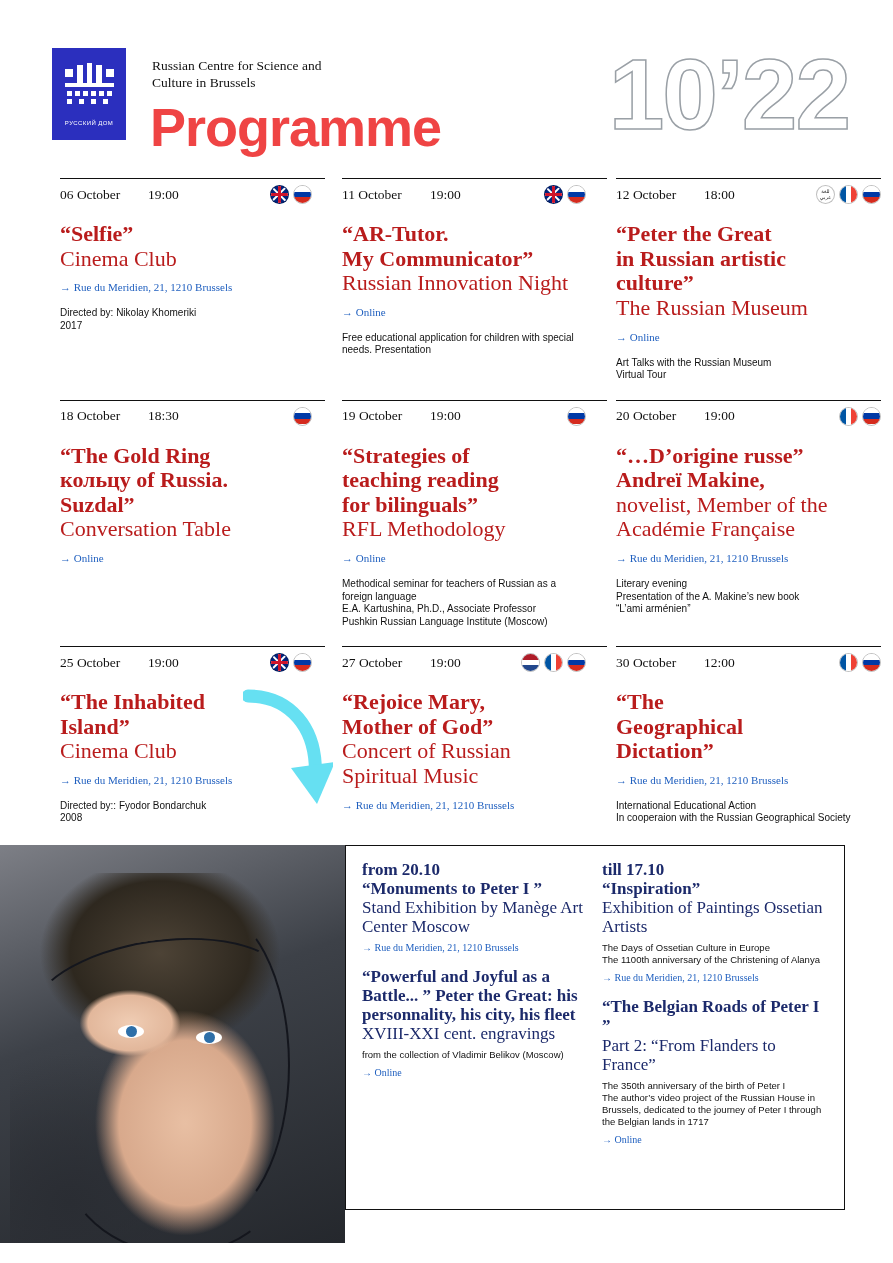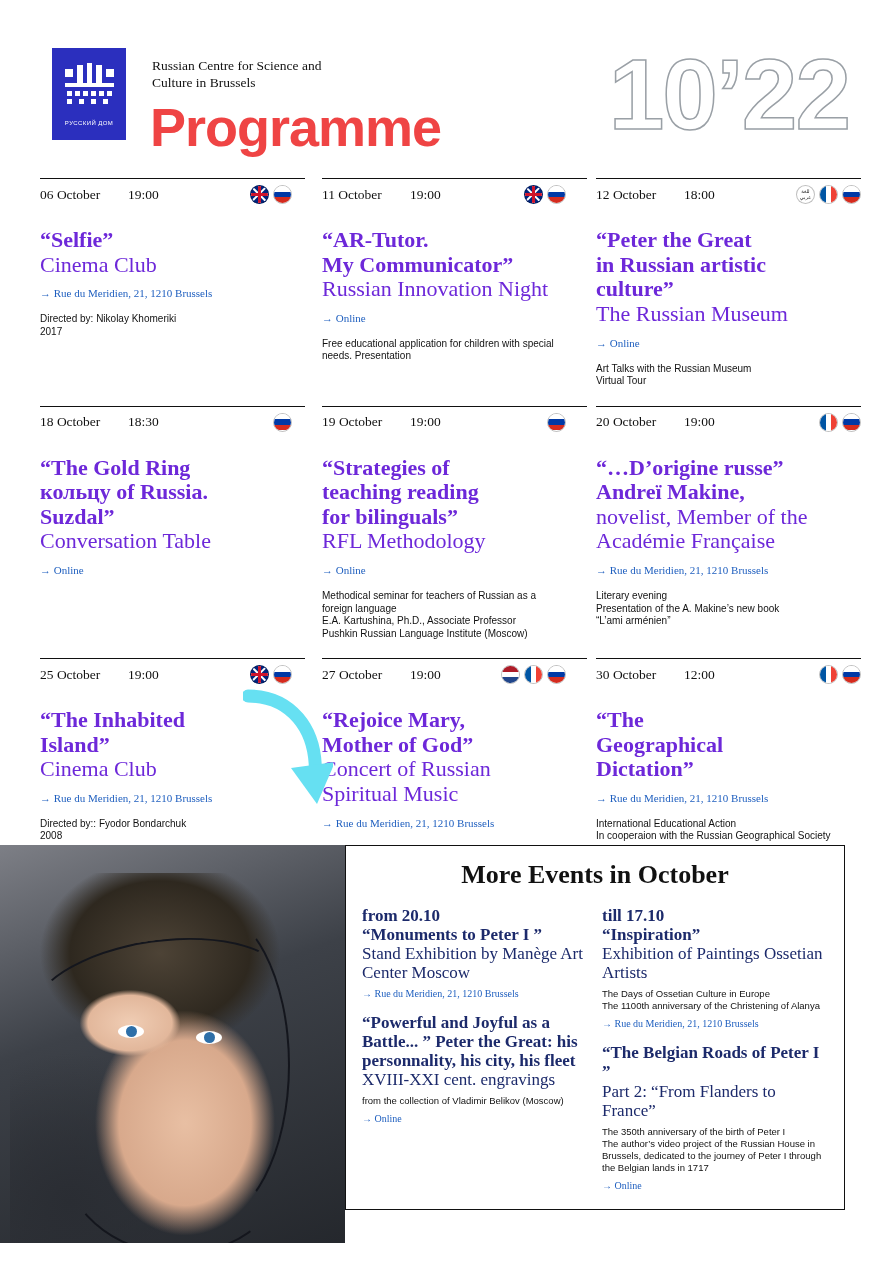--- a/index.html
+++ b/index.html
@@ -39,21 +39,21 @@
   .bigdate {
     position:absolute; right:44px; top:44px;
     font-family:"Liberation Sans", sans-serif;
     font-weight:bold; font-size:100px; line-height:1;
     color:transparent;
     -webkit-text-stroke:1.5px #9aa0a6;
     letter-spacing:-2px;
   }
 
   
-  .grid { position:relative; padding:0 40px; }
+  .grid { position:relative; padding:0 60px; }
   .row { display:flex; gap:0; }
   .cell { width:274px; padding-right:22px; position:relative; padding-top:8px; padding-bottom:10px; }
   .cell.c2 { padding-left:8px;}
   .cell.c3 { padding-left:8px; padding-right:0; }
   .rule { border-top:1px solid #111; width:265px; }
   .cell .rule { margin-bottom:6px; }
 
   .meta { display:flex; align-items:center; font-family:"Liberation Serif", serif; font-size:13.5px; color:#111; }
   .meta .date { min-width:88px; }
   .meta .time { }
@@ -79,21 +79,21 @@
   .f-uk i.w1{ top:40%; height:20%; background:#fff; left:-10%; width:120%;}
   .f-uk i.w2{ top:0; height:100%; width:20%; left:40%; background:#fff;}
   .f-uk i.r1{ top:44%; height:12%; background:#cf142b; left:-10%; width:120%;}
   .f-uk i.r2{ top:0; height:100%; width:12%; left:44%; background:#cf142b;}
   .f-uk i.d1, .f-uk i.d2 { top:-10%; height:120%; width:14%; left:43%; background:#fff; }
   .f-uk i.d1 { transform:rotate(45deg); }
   .f-uk i.d2 { transform:rotate(-45deg); }
   
   .f-ar { background:#fff; display:flex; align-items:center; justify-content:center; font-size:5px; color:#222; font-family:"Liberation Sans", sans-serif; line-height:1.05; text-align:center;}
 
-  .title { color:#6d28d9; font-family:"Liberation Serif", serif; font-size:22px; line-height:1.12; margin-top:24px; }
+  .title { color:#b91c1c; font-family:"Liberation Serif", serif; font-size:22px; line-height:1.12; margin-top:18px; }
   .title b { font-weight:bold; }
   .title .sub { font-weight:normal; }
   .loc { color:#1f5fbf; font-size:11px; margin-top:10px; font-family:"Liberation Serif", serif;}
   .desc { font-size:10px; line-height:1.25; color:#111; margin-top:14px; font-family:"Liberation Sans", sans-serif; }
 
   .cell-body { min-height:150px; position:relative; }
 
   
   .arrow { position:absolute; left:243px; top:688px; width:90px; height:120px; z-index:5; pointer-events:none; }
 
@@ -413,21 +413,20 @@
       <div class="face"></div>
       <div class="wire w1"></div>
       <div class="wire w2"></div>
       <div class="wire w3"></div>
       <div class="eye l"></div>
       <div class="eye r"></div>
     </div>
     <div class="photo-bottom-white"></div>
 
     <div class="more">
-      <div class="more-h">More Events in October</div>
       <div class="more-cols">
         <div class="mcol" id="more-left">
             <div class="mitem">
               <div class="mtitle"><b>from 20.10<br>“Monuments to Peter I ”</b><br><span>Stand Exhibition by Manège Art Center Moscow</span></div>
               <div class="mloc">→ Rue du Meridien, 21, 1210 Brussels</div>
             </div>
             <div class="mitem">
               <div class="mtitle"><b>“Powerful and Joyful as a Battle... ” Peter the Great: his personnality, his city, his fleet</b><br><span>XVIII-XXI cent. engravings</span></div>
               <div class="mdesc">from the collection of Vladimir  Belikov (Moscow)</div>
               <div class="mloc">→ Online</div>

